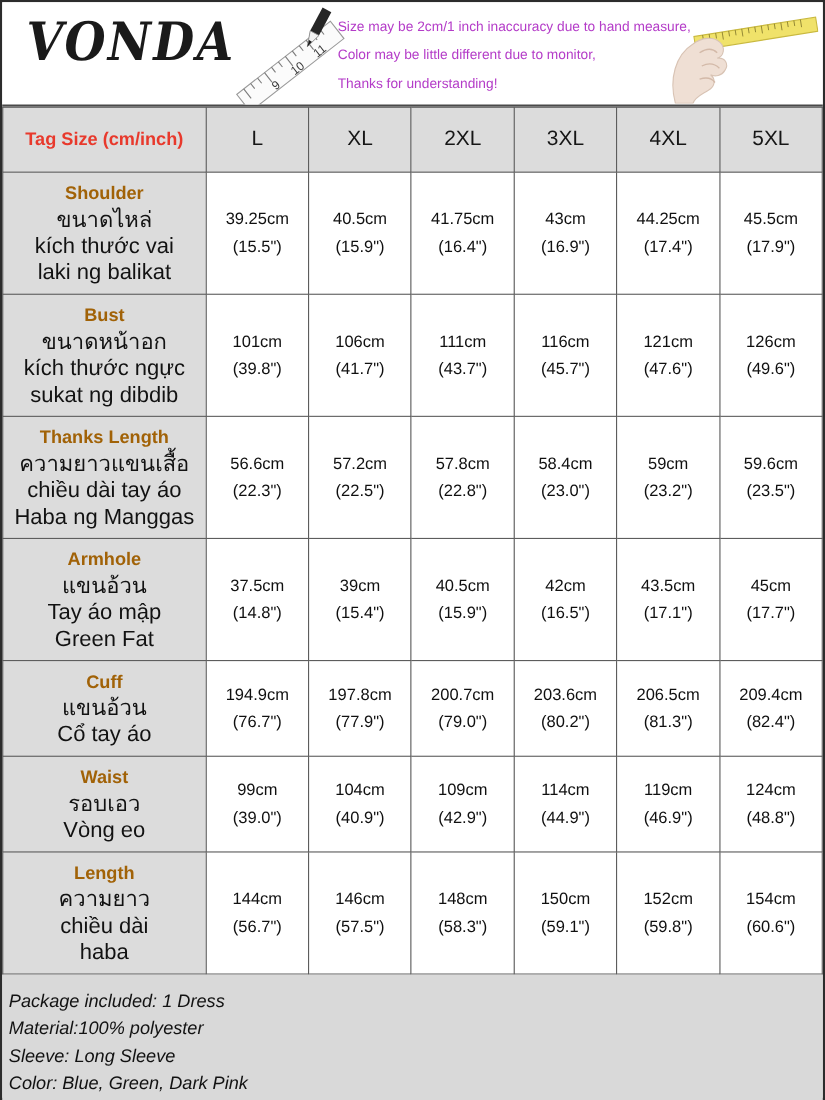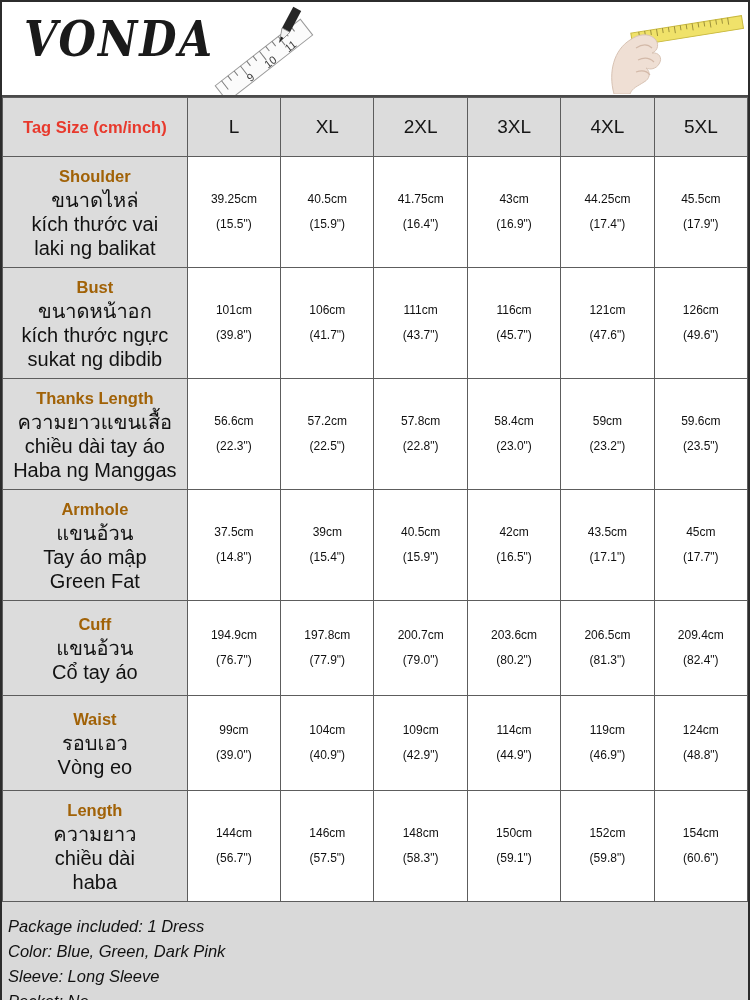--- a/index.html
+++ b/index.html
@@ -96,24 +96,24 @@
     font-size: 16.5px;
     font-weight: bold;
   }
   td.row-label .lbl-alt {
     display: block;
     color: #121212;
     font-size: 20px;
   }
   td.val {
     background: #ffffff;
-    padding: 22px 2px;
+    padding: 10px 2px;
     line-height: 25px;
     color: #101010;
-    font-size: 12px;
+    font-size: 15px;
   }
   td.val .v-cm { display: block; }
   td.val .v-in { display: block; }
 
   
   .footer {
     background: #d9d9d9;
     padding: 12px 0 0 6px;
   }
   .footer-line {
@@ -153,20 +153,25 @@
         <text x="70" y="71" font-size="11" fill="#3b3b3b" font-family="'Liberation Sans',sans-serif">10</text>
         <text x="96" y="71" font-size="11" fill="#3b3b3b" font-family="'Liberation Sans',sans-serif">11</text>
       </g>
       <g transform="rotate(28 95 30)">
         <polygon points="95,6 104,6 104,30 99.5,44 95,30" fill="#262626"></polygon>
         <polygon points="95,30 104,30 99.5,44" fill="#f2f2f2" stroke="#8f8f8f" stroke-width="0.7"></polygon>
         <polygon points="98,38 101,38 99.5,44" fill="#1d1d1d"></polygon>
       </g>
     </svg>
 
+    <div class="notes">
+      <div class="note-line">Size may be 2cm/1 inch inaccuracy due to hand measure,</div>
+      <div class="note-line">Color may be little different due to monitor,</div>
+      <div class="note-line">Thanks for understanding!</div>
+    </div>
 
     <svg class="tape-art" viewBox="0 0 160 86">
       <g transform="rotate(-9 80 30)">
         <rect x="48" y="20" width="112" height="13" fill="#f0e26a" stroke="#c9b93f" stroke-width="1"></rect>
         <g stroke="#8e8332" stroke-width="0.8">
           <line x1="56" y1="20" x2="56" y2="27"></line>
             <line x1="62" y1="20" x2="62" y2="25"></line>
           <line x1="68" y1="20" x2="68" y2="25"></line>
             <line x1="74" y1="20" x2="74" y2="27"></line>
           <line x1="80" y1="20" x2="80" y2="25"></line>
@@ -433,18 +438,19 @@
           <td class="val">
             <span class="v-cm">154cm</span>
             <span class="v-in">(60.6")</span>
           </td>
         </tr>
       </tbody>
   </table>
 
   <div class="footer">
     <div class="footer-line">Package included: 1 Dress</div>
+    <div class="footer-line">Material:100% polyester</div>
+    <div class="footer-line">Sleeve: Long Sleeve</div>
     <div class="footer-line">Color: Blue, Green, Dark Pink</div>
-    <div class="footer-line">Sleeve: Long Sleeve</div>
     <div class="footer-line">Pocket: No</div>
   </div>
 
 </div>
 
 </body></html>

